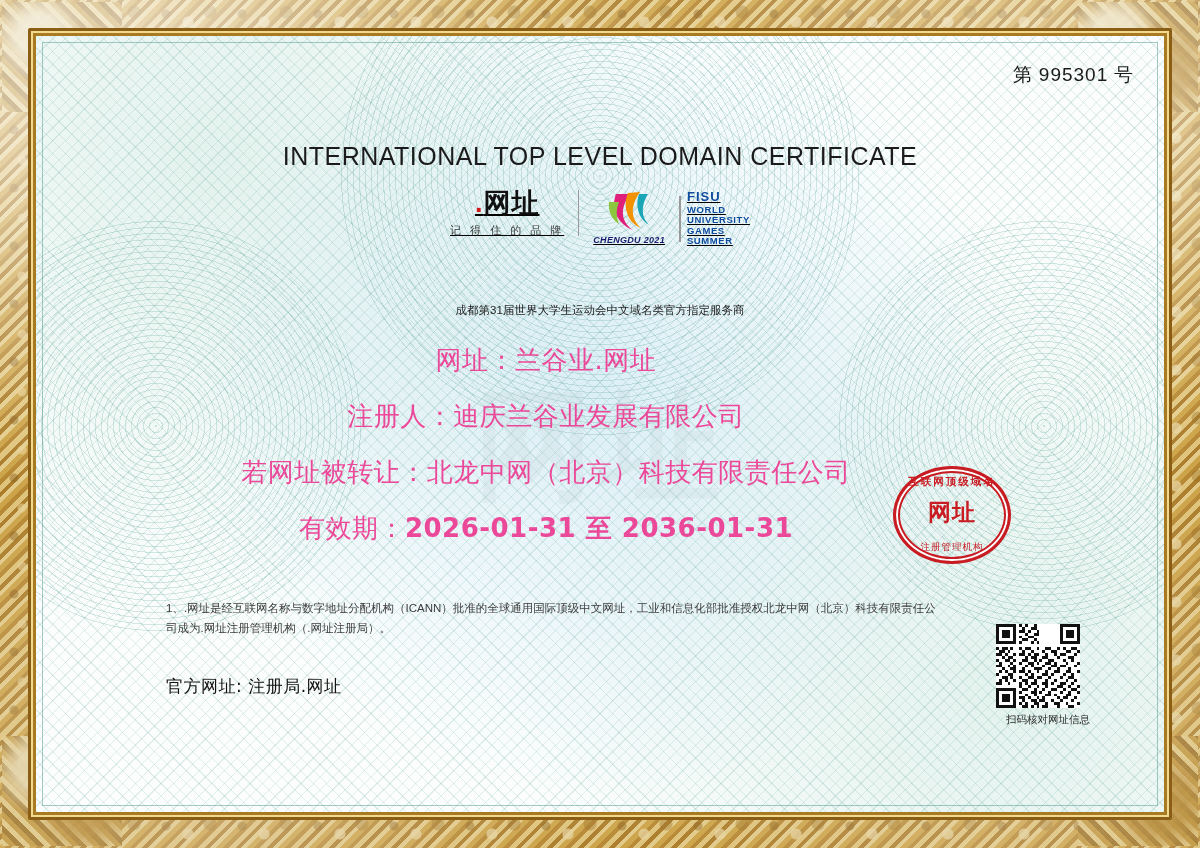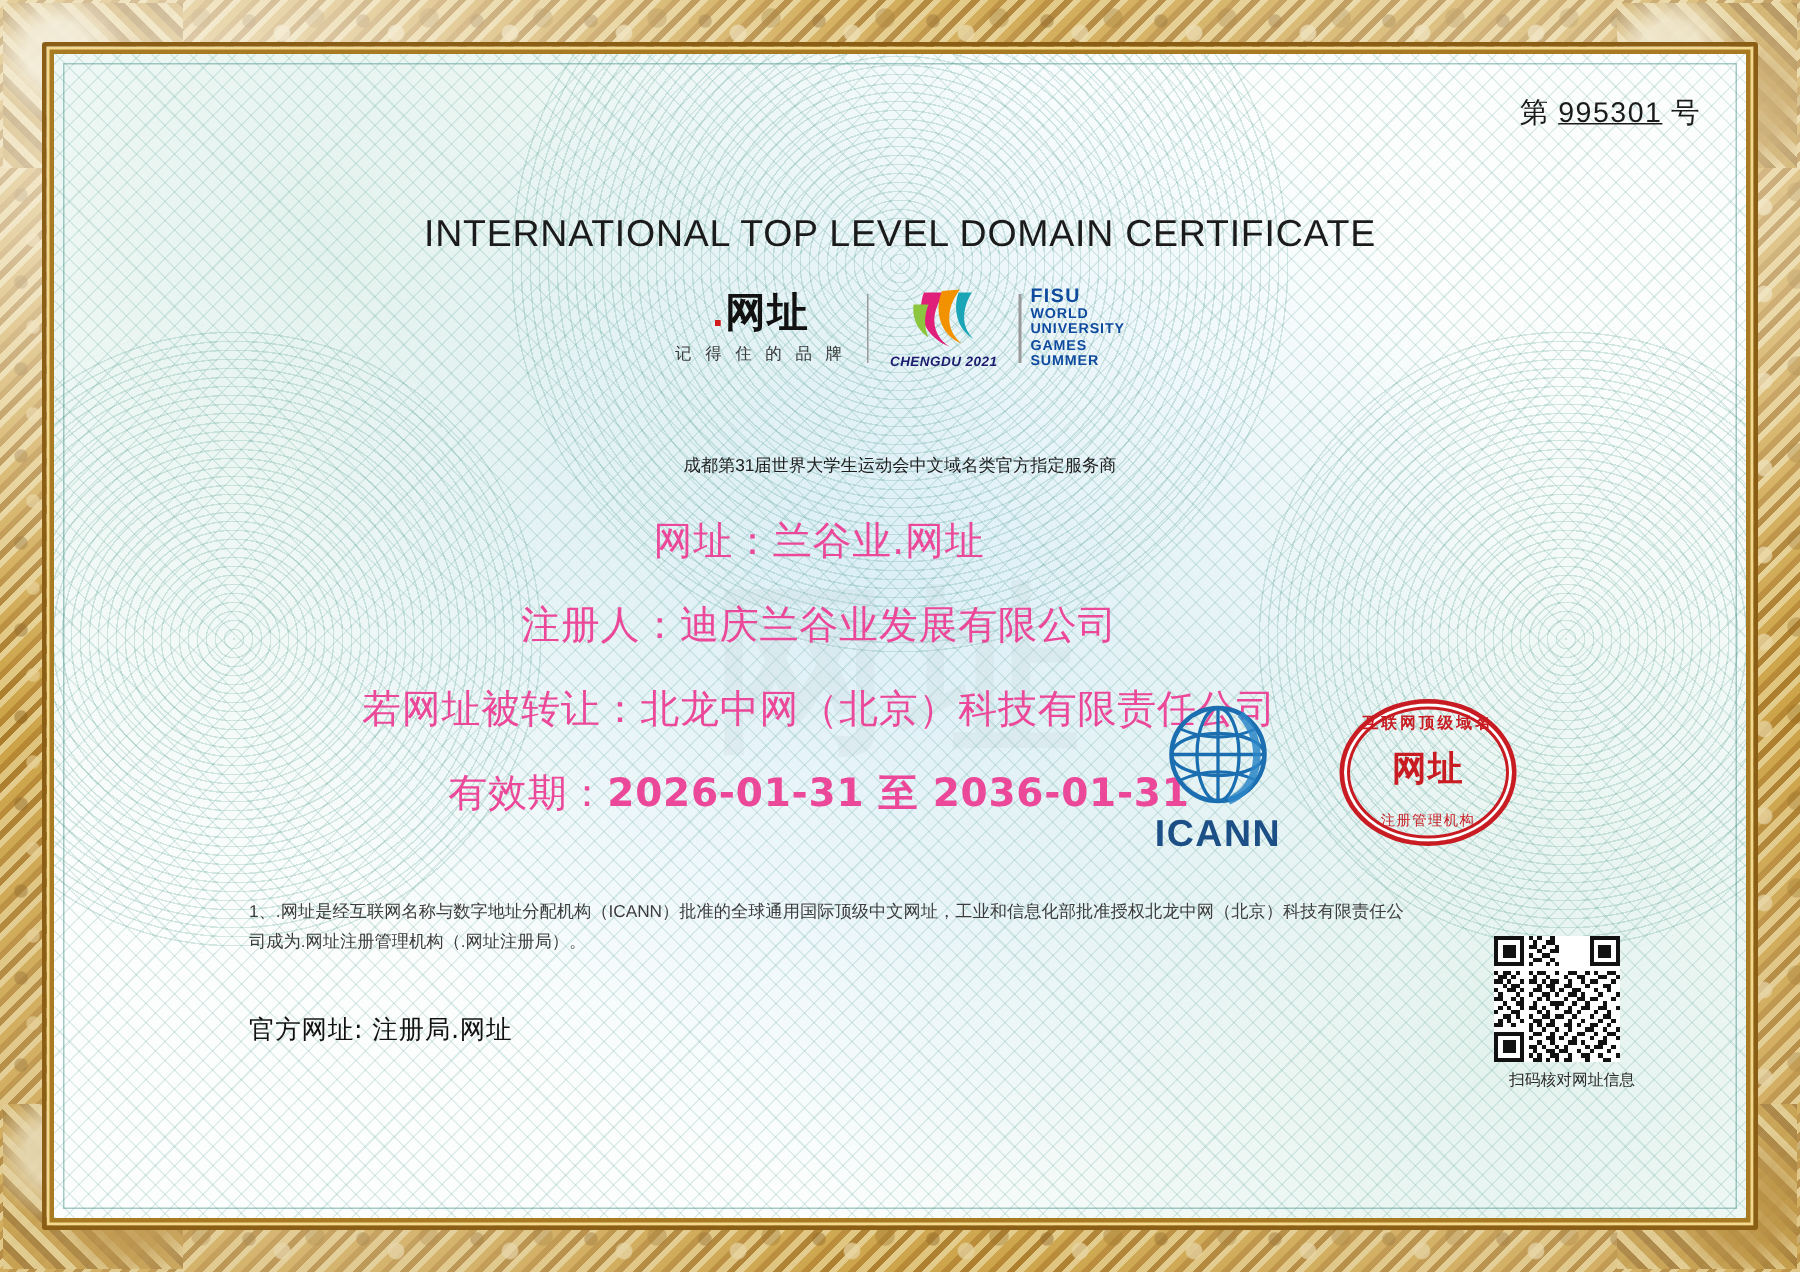--- a/index.html
+++ b/index.html
@@ -136,21 +136,21 @@
 
   .serial {
     position: absolute;
     right: 66px;
     top: 62px;
     font-size: 19px;
     color: #1a1a1a;
     letter-spacing: 1px;
     font-family: "Liberation Serif", serif;
   }
-  .serial .num { font-family: "Liberation Sans", sans-serif; text-decoration: underline; }
+  .serial .num { font-family: "Liberation Sans", sans-serif; }
 
   .title-cn {
     position: absolute;
     top: 82px;
     left: 0; right: 0;
     text-align: center;
     font-size: 53px;
     font-weight: 700;
     letter-spacing: 6px;
     color: #101010;
@@ -167,22 +167,22 @@
     font-family: "Liberation Sans", sans-serif;
   }
 
   
   .logo-row {
     position: absolute;
     top: 190px;
     left: 0; right: 0;
     display: flex;
     justify-content: center;
-    align-items: center;
     gap: 14px;
+    text-decoration: underline;
   }
   .wangzhi-logo { text-align: center; }
   .wangzhi-logo .mark {
     font-size: 27px;
     font-weight: 700;
     letter-spacing: 1px;
     line-height: 1;
   }
   .wangzhi-logo .mark .dot { color: #d11b1b; }
   .wangzhi-logo .mark .cn  { color: #111111; }
@@ -443,35 +443,20 @@
 
       <div class="field-row">
         <span class="label">若网址被转让：</span><span class="value">北龙中网（北京）科技有限责任公司</span>
       </div>
 
       <div class="field-row bold">
         <span class="label">有效期：</span><span class="value">2026-01-31 至 2036-01-31</span>
       </div>
     </div>
 
-    <div class="icann">
-      <div class="icann-globe">
-        <svg width="74" height="74" viewBox="0 0 74 74" aria-hidden="true">
-          <circle cx="37" cy="37" r="31" fill="none" stroke="#1b6fb0" stroke-width="3"></circle>
-          <ellipse cx="37" cy="37" rx="14" ry="31" fill="none" stroke="#1b6fb0" stroke-width="2.2"></ellipse>
-          <ellipse cx="37" cy="37" rx="31" ry="14" fill="none" stroke="#1b6fb0" stroke-width="2.2"></ellipse>
-          <line x1="6" y1="37" x2="68" y2="37" stroke="#1b6fb0" stroke-width="2.2"></line>
-          <line x1="37" y1="6" x2="37" y2="68" stroke="#1b6fb0" stroke-width="2.2"></line>
-          <path d="M12 20 Q37 31 62 20" fill="none" stroke="#1b6fb0" stroke-width="2"></path>
-          <path d="M12 54 Q37 43 62 54" fill="none" stroke="#1b6fb0" stroke-width="2"></path>
-          <path d="M52 10 Q66 26 62 46 Q58 62 44 68" fill="none" stroke="#2b86c8" stroke-width="5" opacity=".85"></path>
-        </svg>
-      </div>
-      <div class="icann-text">ICANN</div>
-    </div>
 
     <div class="seal">
       <div class="seal-ellipse"></div>
       <div class="seal-top-text">互联网顶级域名</div>
       <div class="seal-center">网址</div>
       <div class="seal-bottom-text">注册管理机构</div>
     </div>
 
     <div class="notes">
       <p>1、.网址是经互联网名称与数字地址分配机构（ICANN）批准的全球通用国际顶级中文网址，工业和信息化部批准授权北龙中网（北京）科技有限责任公司成为.网址注册管理机构（.网址注册局）。</p>

